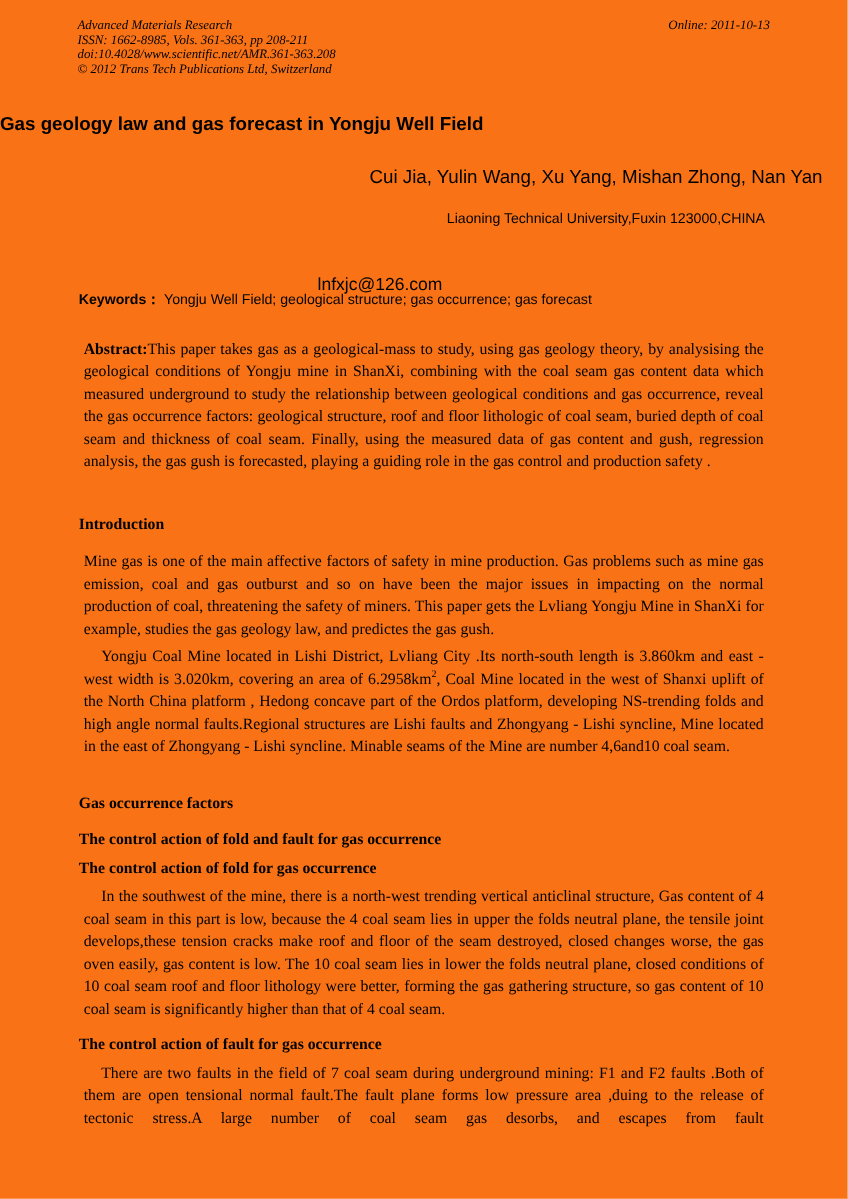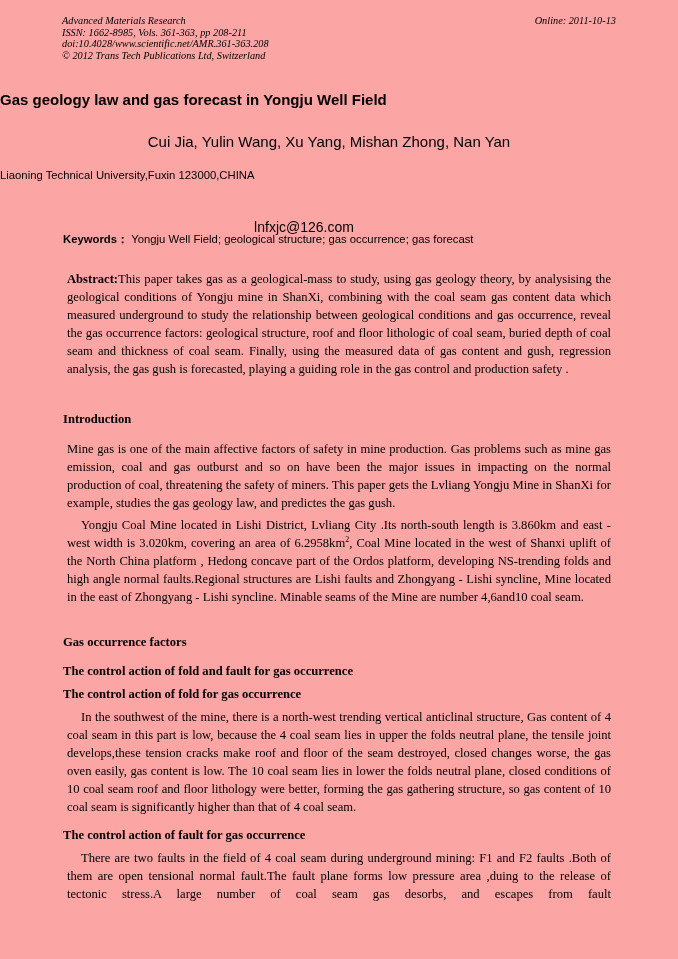--- a/index.html
+++ b/index.html
@@ -1,38 +1,38 @@
 <!DOCTYPE html>
 <html><head>
 <meta charset="utf-8">
 <style>
   html, body { margin: 0; padding: 0; background: #ffffff; }
   body { width: 678px; height: 959px; position: relative; overflow: hidden; color: #000; }
-  .page { position: absolute; left: 0; top: 0; width: 678px; height: 959px; background: #fca5a5; }
+  .page { position: absolute; left: 0; top: 0; width: 678px; height: 959px; background: #f97316; }
   .hdr-left {
     position: absolute; left: 62px; top: 15px;
     font-family: "Liberation Serif", serif; font-style: italic;
     font-size: 10.3px; line-height: 11.5px;
   }
   .hdr-left div { white-space: nowrap; }
   .hdr-right {
     position: absolute; right: 62px; top: 15px;
     font-family: "Liberation Serif", serif; font-style: italic;
     font-size: 10.3px; line-height: 11.5px; white-space: nowrap;
   }
   .title {
     position: absolute; left: 0; top: 91px; width: 678px; text-align: left;
     font-family: "Liberation Sans", sans-serif; font-weight: bold; font-size: 15px;
   }
   .authors {
-    position: absolute; left: 0; top: 133px; width: 658px; text-align: center;
+    position: absolute; left: 0; top: 133px; width: 658px; text-align: right;
     font-family: "Liberation Sans", sans-serif; font-size: 15px;
   }
   .affil {
-    position: absolute; left: 0; top: 169px; width: 612px; text-align: left;
+    position: absolute; left: 0; top: 169px; width: 612px; text-align: right;
     font-family: "Liberation Sans", sans-serif; font-size: 11.3px;
   }
   .email {
     position: absolute; left: 0; top: 193px; width: 608px; text-align: center;
     font-family: "Liberation Sans", sans-serif; font-size: 14px; margin-top: 26px;
   }
   .keywords {
     position: absolute; left: 63px; top: 232px; width: 560px;
     font-family: "Liberation Sans", sans-serif; font-size: 11.3px; white-space: nowrap;
   }
@@ -90,16 +90,16 @@
   <div class="heading" style="top:664px;">The control action of fold and fault for gas occurrence</div>
   <div class="heading" style="top:687px;">The control action of fold for gas occurrence</div>
 
   <div class="body-block" style="top:704px;">
     <p class="indent">In the southwest of the mine, there is a north-west trending vertical anticlinal structure, Gas content of 4 coal seam in this part is low, because the 4 coal seam lies in upper the folds neutral plane, the tensile joint develops,these tension cracks make roof and floor of the seam destroyed, closed changes worse, the gas oven easily, gas content is low. The 10 coal seam lies in lower the folds neutral plane, closed conditions of 10 coal seam roof and floor lithology were better, forming the gas gathering structure, so gas content of 10 coal seam is significantly higher than that of 4 coal seam.</p>
   </div>
 
   <div class="heading" style="top:828px;">The control action of fault for gas occurrence</div>
 
   <div class="body-block" style="top:845px; text-align-last: justify;">
-    <p class="indent">There are two faults in the field of 4 coal seam during underground mining: F1 and F2 faults .Both of them are open tensional normal fault.The fault plane forms low pressure area ,duing to the release of tectonic stress.A large number of coal seam gas desorbs, and escapes from fault</p>
+    <p class="indent">There are two faults in the field of 7 coal seam during underground mining: F1 and F2 faults .Both of them are open tensional normal fault.The fault plane forms low pressure area ,duing to the release of tectonic stress.A large number of coal seam gas desorbs, and escapes from fault</p>
   </div>
 
 </div>
 
 </body></html>

